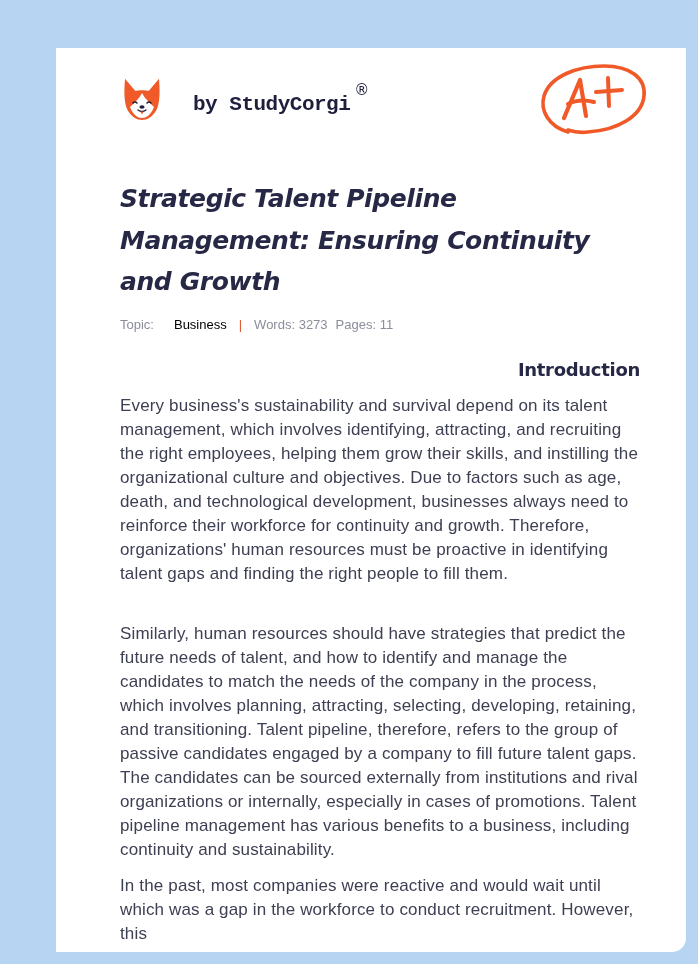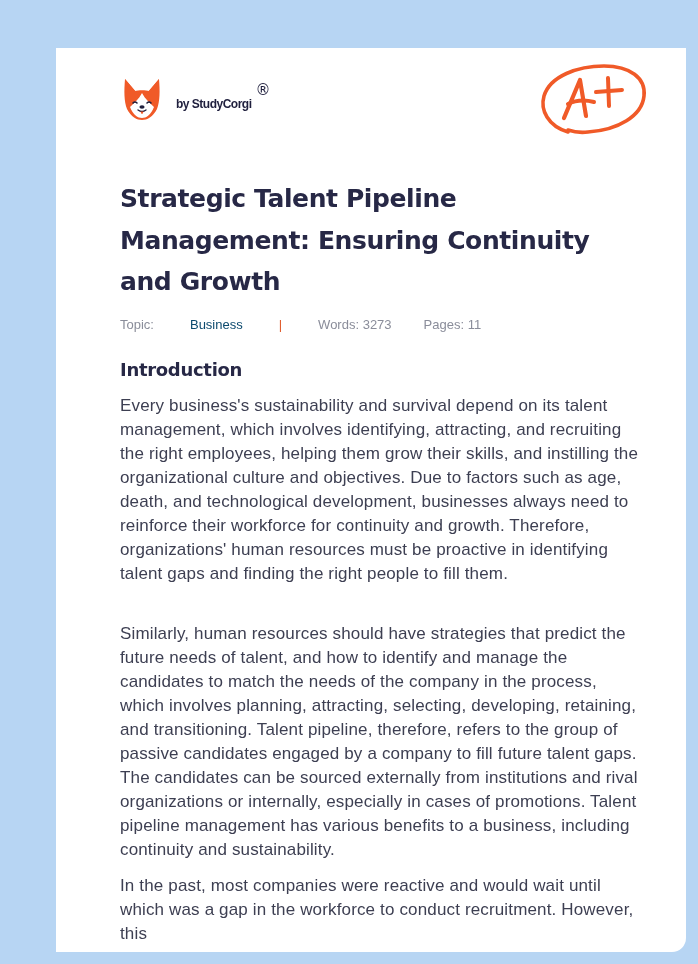--- a/index.html
+++ b/index.html
@@ -31,25 +31,25 @@
       height: 46px;
       display: flex;
       align-items: center;
     }
     .logo-icon {
       width: 40px;
       height: 44px;
       display: block;
     }
     .logo-text {
-      margin-left: 14px;
+      margin-left: 31px;
       margin-top: 10px;
-      font-family: Liberation Sans, sans-serif;
+      font-family: Liberation Mono, monospace;
       font-weight: bold;
-      font-size: 12px;
+      font-size: 21px;
       color: #1f1f3d;
       letter-spacing: -0.5px;
     }
     .logo-reg {
       position: relative;
       top: -9px;
       margin-left: 4px;
       font-family: "DejaVu Sans", sans-serif;
       font-size: 15px;
       color: #1f1f3d;
@@ -68,49 +68,50 @@
       width: 520px;
     }
     h1 {
       margin: 0;
       font-family: "DejaVu Sans", sans-serif;
       font-weight: bold;
       font-size: 25px;
       line-height: 41.5px;
       color: #272846;
       letter-spacing: -0.4px;
+      font-style: italic;
     }
     .meta {
       margin-top: 14px;
       font-family: "Liberation Sans", sans-serif;
       font-size: 13px;
       color: #8a8d9a;
       display: flex;
       align-items: flex-end;
-      gap: 24px;
     }
     .meta .topic-value {
-      color: #0c4a6e;
-      margin-left: 12px;
+      color: #000000;
+      margin-left: 20px;
     }
     .meta .sep {
       color: #e05a2b;
       margin: 0 12px;
     }
     .meta .pages {
       margin-left: 8px;
     }
     h2 {
       margin: 26px 0 0 0;
       font-family: "DejaVu Sans", sans-serif;
       font-weight: bold;
       font-size: 18px;
       line-height: 24px;
       color: #272846;
       letter-spacing: -0.3px;
+      text-align: right;
     }
     p {
       margin: 0;
       font-family: "Liberation Sans", sans-serif;
       font-size: 17px;
       line-height: 24px;
       color: #3d3f52;
       letter-spacing: 0.15px;
     }
     .intro-p1 { margin-top: 12px; }

